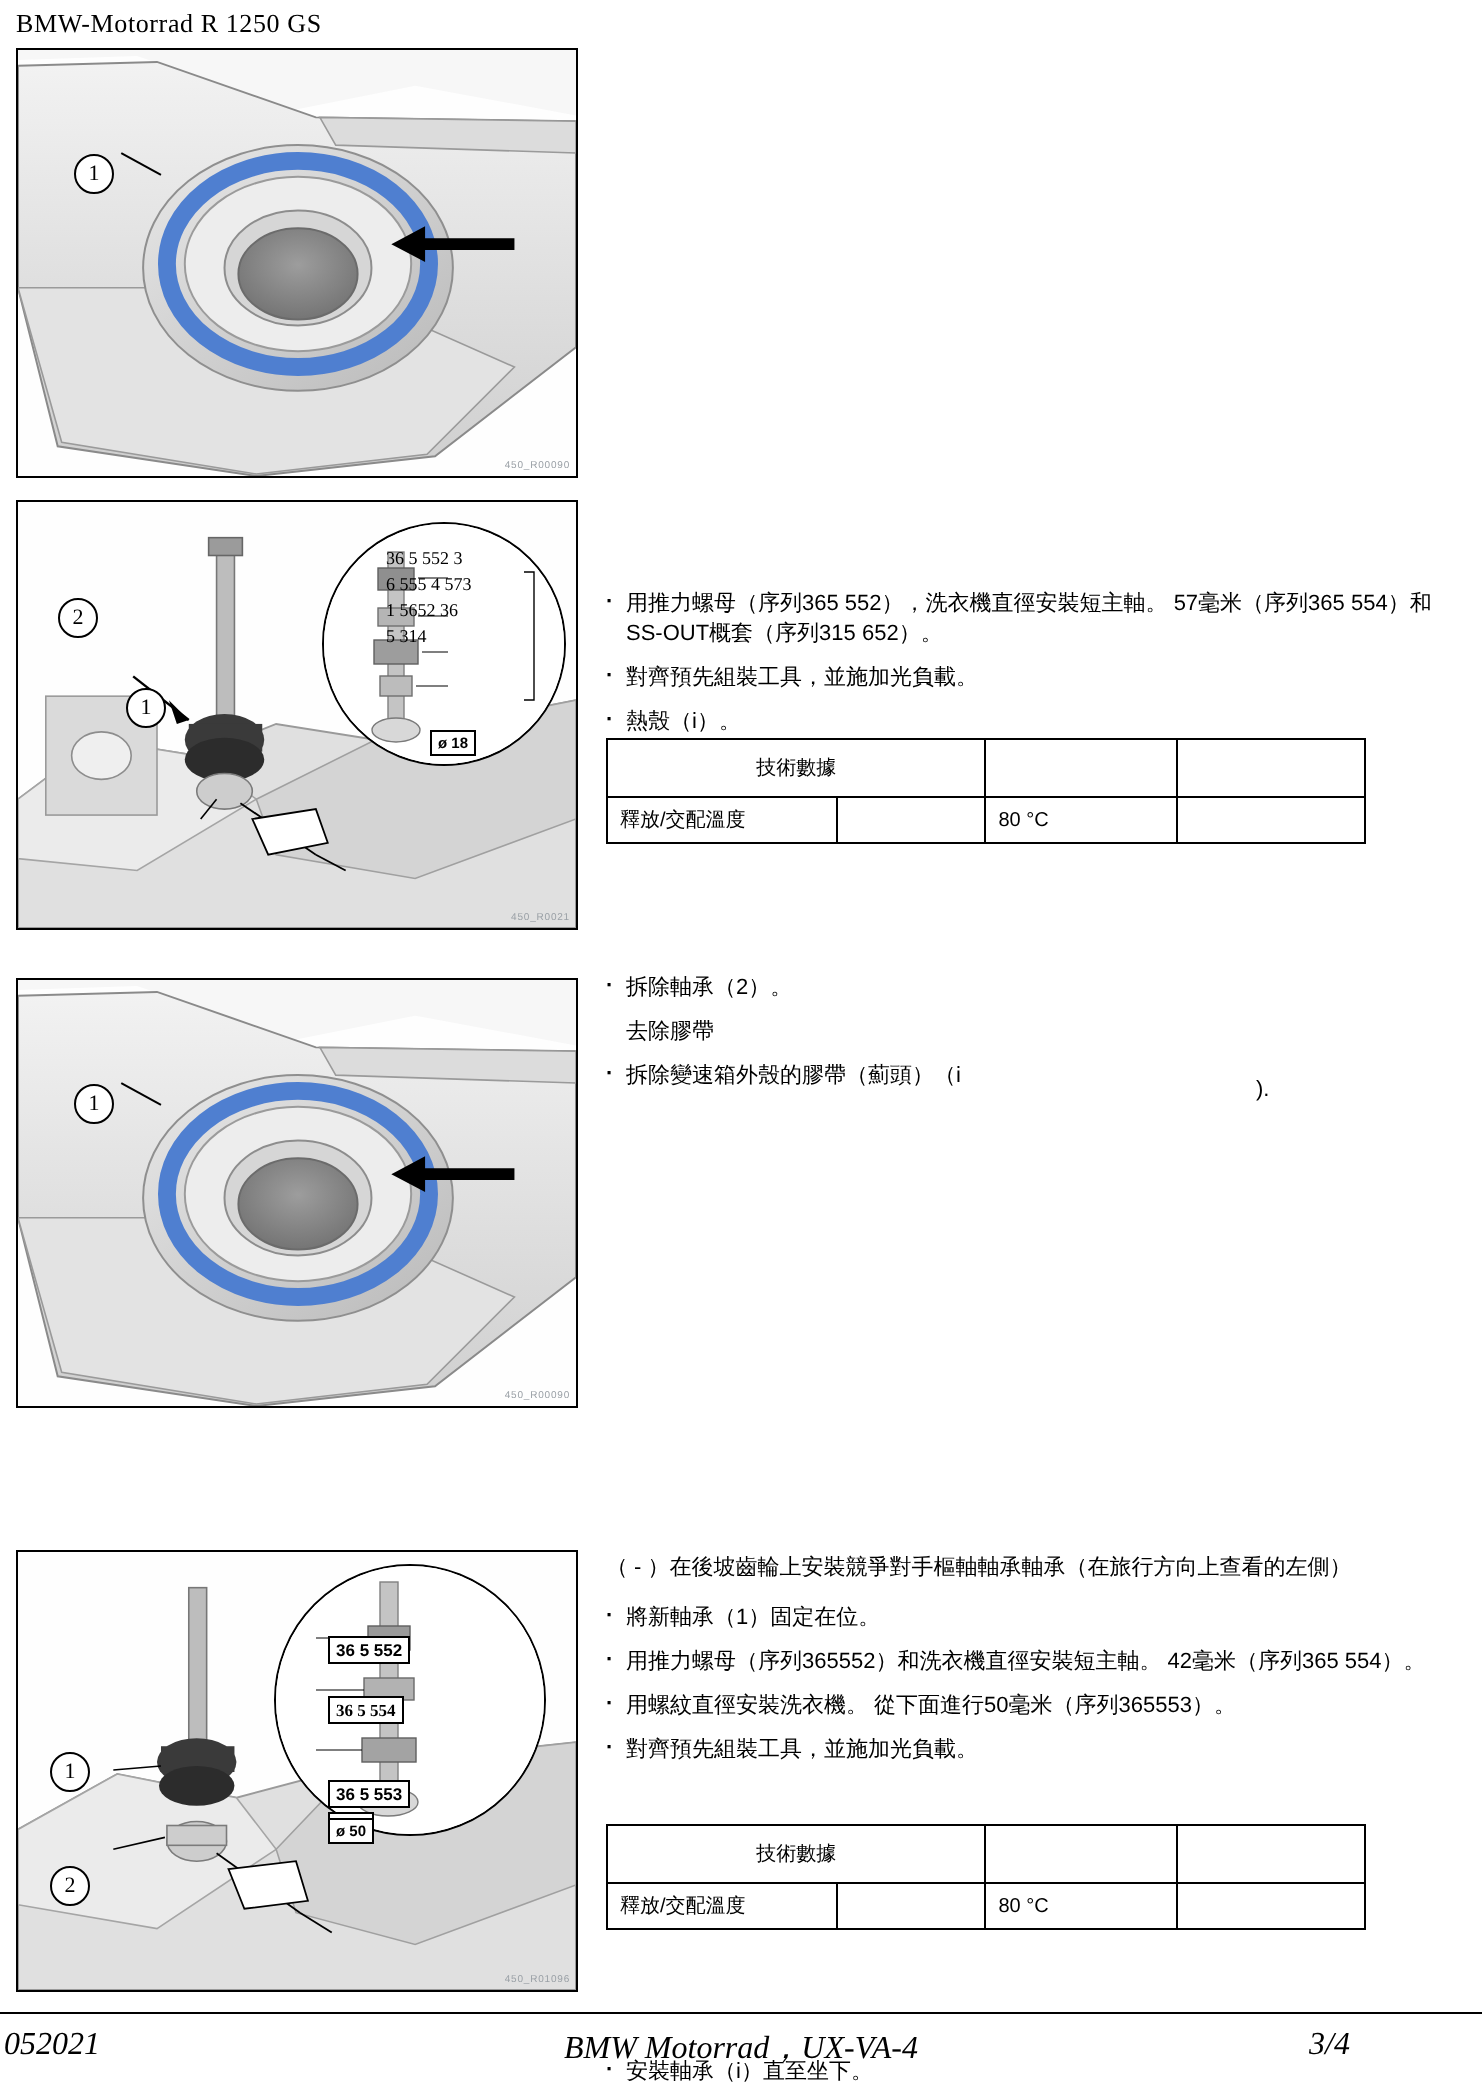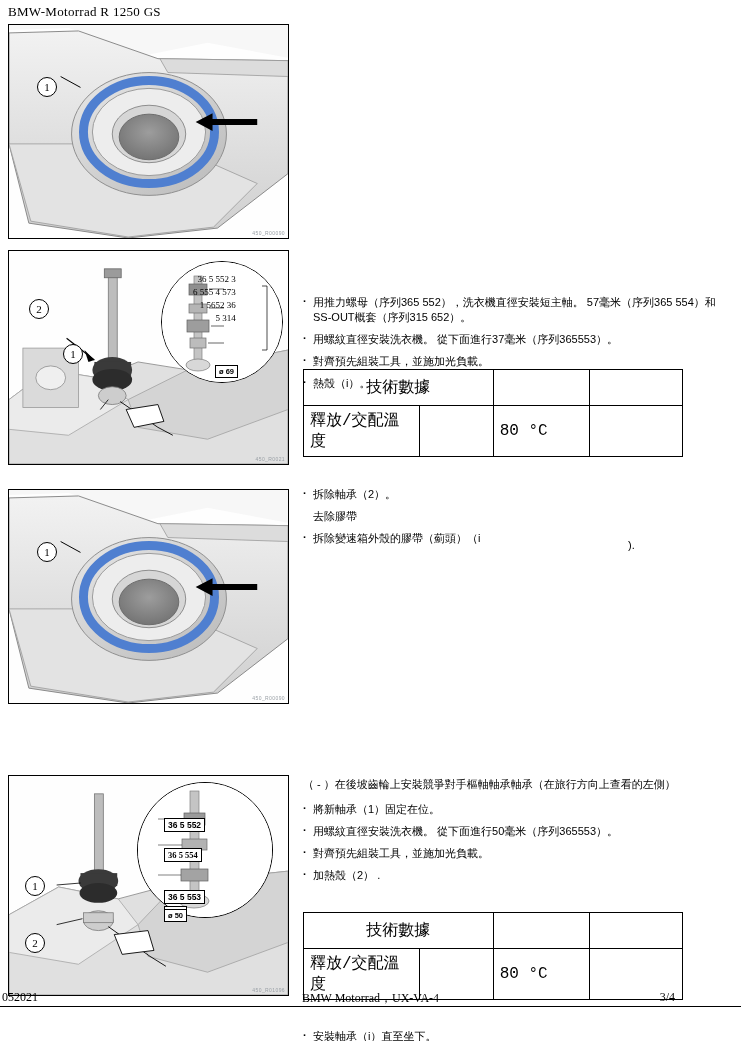--- a/index.html
+++ b/index.html
@@ -117,22 +117,22 @@
     position: absolute;
     left: 0; top: -1px;
     font-weight: bold;
   }
   .nobullet { padding-left: 10px; margin-bottom: 7px; }
 
   
   table.tech {
     position: absolute;
     border-collapse: collapse;
-    font-family: Liberation Mono, monospace;
-    font-size: 16px;
+    font-family: Liberation Sans, sans-serif;
+    font-size: 10px;
   }
   table.tech td {
     border: 1px solid #000;
     padding: 4px 6px;
     vertical-align: middle;
   }
   table.tech td.head {
     text-align: center;
     padding: 7px 6px;
   }
@@ -143,23 +143,24 @@
 
   
   .footer-line {
     position: absolute;
     left: 0; top: 1006px;
     width: 741px;
     border-top: 1px solid #000;
   }
   .footer {
     position: absolute;
-    top: 990px;
-    font-family: "Liberation Serif", serif;
-    font-size: 12px;
+    top: 1014px;
+    font-family: "Liberation Serif", serif;
+    font-size: 16px;
+    font-style: italic;
   }
   .footer-left  { left: 2px; }
   .footer-center{ left: 0; width: 741px; text-align: center; }
   .footer-right { right: 8px; }
 </style>
 </head>
 <body>
 
 <div class="page">
 
@@ -229,27 +230,27 @@
         <rect x="25" y="58" width="22" height="12" fill="#9d9d9d" stroke="#5f5f5f" stroke-width="0.7"></rect>
         <rect x="28" y="76" width="16" height="10" fill="#bcbcbc" stroke="#6f6f6f" stroke-width="0.7"></rect>
         <ellipse cx="36" cy="103" rx="12" ry="6" fill="#d8d8d8" stroke="#7a7a7a" stroke-width="0.7"></ellipse>
         <line x1="47" y1="27" x2="62" y2="27" stroke="#000" stroke-width="0.6"></line>
         <line x1="47" y1="46" x2="62" y2="46" stroke="#000" stroke-width="0.6"></line>
         <line x1="49" y1="64" x2="62" y2="64" stroke="#000" stroke-width="0.6"></line>
         <line x1="46" y1="81" x2="62" y2="81" stroke="#000" stroke-width="0.6"></line>
         <path d="M100 24 l5 0 0 64 -5 0" fill="none" stroke="#000" stroke-width="0.7"></path>
       </svg>
     </div>
-    <div class="partlist" style="left:184px; top:22px;text-align:right;">
+    <div class="partlist" style="left:184px; top:22px;">
       <div>36 5 552 3</div>
       <div>6 555 4 573</div>
       <div>1 5652 36</div>
       <div>5 314</div>
     </div>
-    <div class="tag tag-sm" style="left:206px; top:114px;">ø 69</div>
+    <div class="tag tag-sm" style="left:206px; top:114px;">ø 18</div>
 
     <div class="callout" style="left:20px; top:48px;">2</div>
     <div class="callout" style="left:54px; top:93px;">1</div>
     <div class="fig-watermark">450_R0021</div>
   </div>
 
   <div class="figure fig3">
     <svg class="seat-body" viewBox="0 0 281 215" preserveAspectRatio="none">
       <rect x="0" y="0" width="281" height="215" fill="#fefefe"></rect>
       <path d="M0 5 L60 3 L140 30 L200 18 L281 33 L281 0 L0 0 Z" fill="#f7f7f7"></path>
@@ -308,21 +309,20 @@
     <div class="tag tag-sm" style="left:155px; top:133px;">ø 50</div>
 
     <div class="callout" style="left:16px; top:100px;">1</div>
     <div class="callout" style="left:16px; top:157px;">2</div>
     <div class="fig-watermark">450_R01096</div>
   </div>
 
   <div class="txt" style="left:303px; top:258px; width:430px;">
     <ul class="bullet-list">
       <li>用推力螺母（序列365 552），洗衣機直徑安裝短主軸。 57毫米（序列365 554）和SS-OUT概套（序列315 652）。</li>
-      <li>用螺紋直徑安裝洗衣機。 從下面進行37毫米（序列365553）。</li>
       <li>對齊預先組裝工具，並施加光負載。</li>
       <li>熱殼（i）。</li>
     </ul>
   </div>
 
   <table class="tech" style="left:303px; top:369px;">
     <tbody>
         <tr>
       <td class="head w-a" colspan="2">技術數據</td>
       <td class="w-c"></td>
@@ -345,23 +345,23 @@
     <ul class="bullet-list">
       <li>拆除變速箱外殼的膠帶（薊頭）（i</li>
     </ul>
   </div>
   <div class="txt" style="left:628px; top:501px;">).</div>
 
   <div class="txt" style="left:303px; top:740px; width:430px;">
     <div style="margin-bottom:10px;">（ - ）在後坡齒輪上安裝競爭對手樞軸軸承軸承（在旅行方向上查看的左側）</div>
     <ul class="bullet-list">
       <li>將新軸承（1）固定在位。</li>
+      <li>用推力螺母（序列365552）和洗衣機直徑安裝短主軸。 42毫米（序列365 554）。</li>
       <li>用螺紋直徑安裝洗衣機。 從下面進行50毫米（序列365553）。</li>
       <li>對齊預先組裝工具，並施加光負載。</li>
-      <li>加熱殼（2）      .</li>
     </ul>
   </div>
 
   <table class="tech" style="left:303px; top:912px;">
     <tbody>
         <tr>
       <td class="head w-a" colspan="2">技術數據</td>
       <td class="w-c"></td>
       <td class="w-d"></td>
     </tr>

